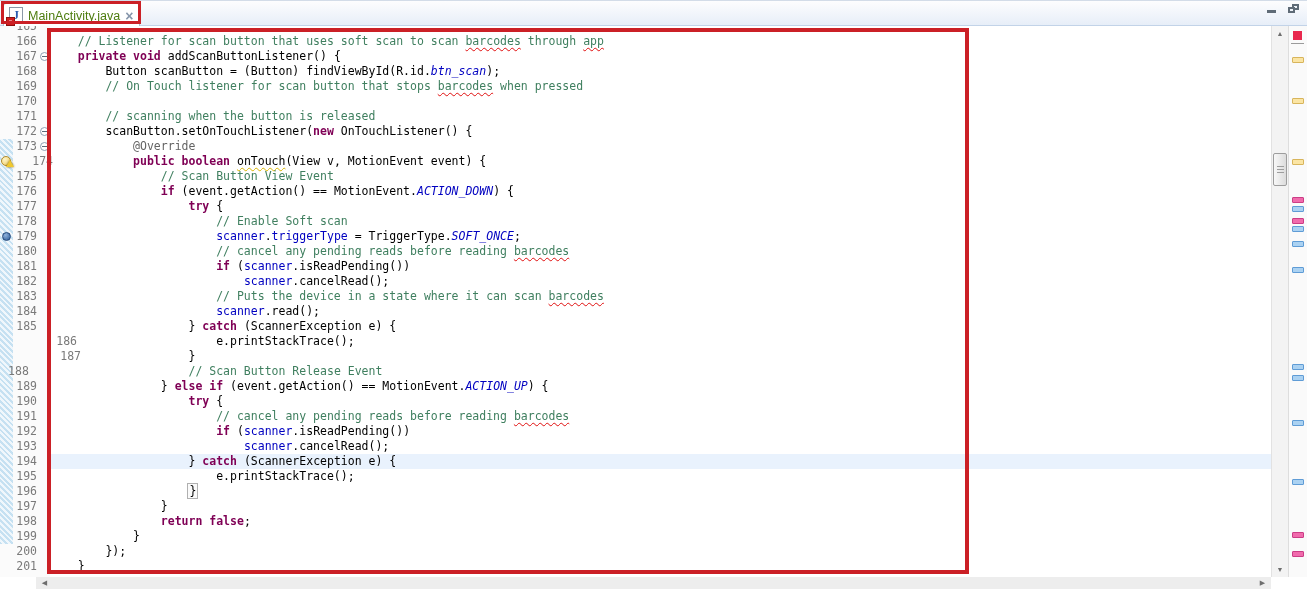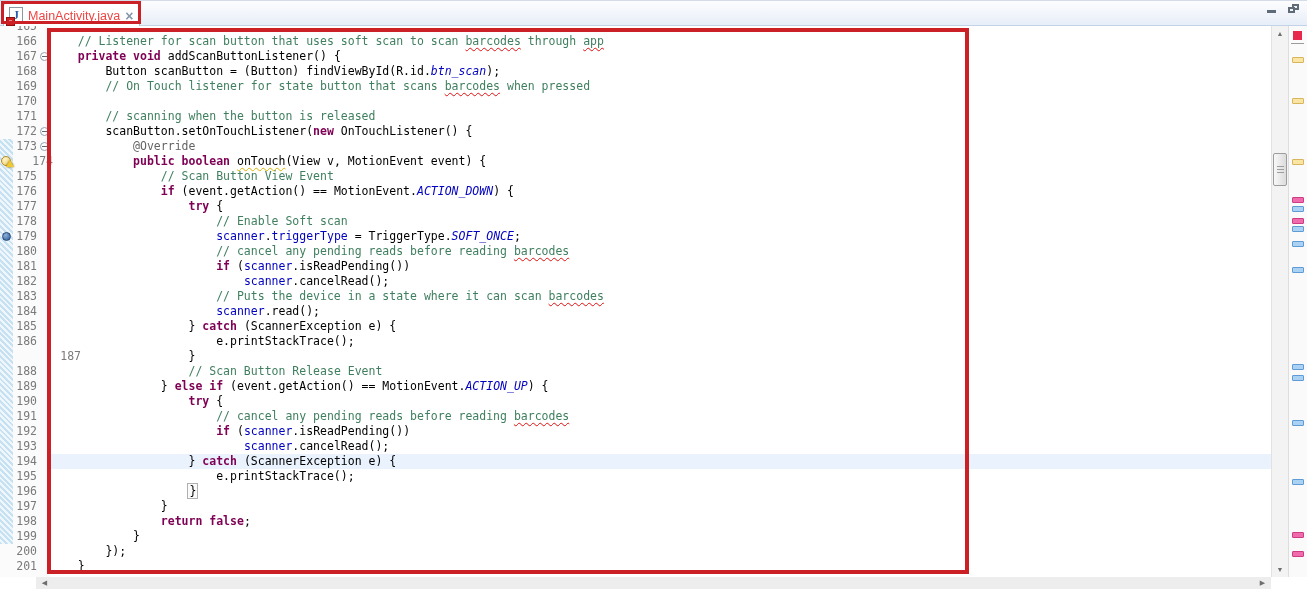--- a/index.html
+++ b/index.html
@@ -6,21 +6,21 @@
   #page{position:relative;width:1307px;height:589px;overflow:hidden;background:#fff;
         font-family:"Liberation Sans",sans-serif;}
 
   
   #tabbar{position:absolute;left:0;top:0;width:1307px;height:26px;
           background:linear-gradient(#fdfdfe,#e7eef8);
           border-top:1px solid #d3dce8;border-bottom:1px solid #c2d3e8;box-sizing:border-box;}
   #tab{position:absolute;left:3px;top:2px;width:137px;height:24px;background:#fff;
        border:1px solid #b3c1d1;border-bottom:none;border-radius:3px 3px 0 0;box-sizing:border-box;
        display:flex;align-items:center;gap:5px;padding:0 6px 0 5px;}
-  #tab .label{font-size:12.5px;color:#ef4444;white-space:nowrap;}
+  #tab .label{font-size:12.5px;color:#4d7c0f;white-space:nowrap;}
   #tab .close{font-size:14px;line-height:14px;color:#8696ab;font-weight:bold;cursor:pointer;}
   
   .jicon{position:relative;width:14px;height:17px;background:#fff;border:1px solid #8b98a8;
          box-sizing:border-box;flex:0 0 14px;}
   .jicon .j{position:absolute;left:3px;top:0px;font-family:"Liberation Serif",serif;
             font-weight:bold;font-size:12px;color:#2a5db0;}
   .jicon .err{position:absolute;left:-4px;bottom:-3px;width:7px;height:7px;background:#cf1d1d;
               border:1px solid #8d0f0f;color:#fff;font-size:6px;line-height:7px;text-align:center;}
   
   #winctl{position:absolute;right:6px;top:3px;display:flex;gap:10px;}
@@ -113,21 +113,21 @@
       <span class="restico" title="Restore"></span>
     </div>
   </div>
 
   <div id="editor">
     <div id="rows">
         <div class="row" style="top: -7px;"></div>
         <div class="row" style="top: 8px;">    <span class="tok-c">// Listener for scan button that uses soft scan to scan </span><span class="tok-sp">barcodes</span><span class="tok-c"> through </span><span class="tok-sp">app</span></div>
         <div class="row" style="top: 23px;">    <span class="tok-k">private void</span><span class="tok-p"> addScanButtonListener() {</span></div>
         <div class="row" style="top: 38px;">        <span class="tok-p">Button scanButton = (Button) findViewById(R.id.</span><span class="tok-sf">btn_scan</span><span class="tok-p">);</span></div>
-        <div class="row" style="top: 53px;">        <span class="tok-c">// On Touch listener for state button that scans </span><span class="tok-sp">barcodes</span><span class="tok-c"> when pressed</span></div>
+        <div class="row" style="top: 53px;">        <span class="tok-c">// On Touch listener for scan button that stops </span><span class="tok-sp">barcodes</span><span class="tok-c"> when pressed</span></div>
         <div class="row" style="top: 83px;">        <span class="tok-c">// scanning when the button is released</span></div>
         <div class="row" style="top: 98px;">        <span class="tok-p">scanButton.setOnTouchListener(</span><span class="tok-k">new</span><span class="tok-p"> OnTouchListener() {</span></div>
         <div class="row" style="top: 113px;">            <span class="tok-a">@Override</span></div>
         <div class="row" style="top: 128px;">            <span class="tok-k">public boolean</span><span class="tok-p"> </span><span class="tok-wu">onTouch</span><span class="tok-p">(View v, MotionEvent event) {</span></div>
         <div class="row" style="top: 143px;">                <span class="tok-c">// Scan Button View Event</span></div>
         <div class="row" style="top: 158px;">                <span class="tok-k">if</span><span class="tok-p"> (event.getAction() == MotionEvent.</span><span class="tok-sf">ACTION_DOWN</span><span class="tok-p">) {</span></div>
         <div class="row" style="top: 173px;">                    <span class="tok-k">try</span><span class="tok-p"> {</span></div>
         <div class="row" style="top: 188px;">                        <span class="tok-c">// Enable Soft scan</span></div>
         <div class="row" style="top: 203px;">                        <span class="tok-f">scanner</span><span class="tok-p">.</span><span class="tok-f">triggerType</span><span class="tok-p"> = TriggerType.</span><span class="tok-sf">SOFT_ONCE</span><span class="tok-p">;</span></div>
         <div class="row" style="top: 218px;">                        <span class="tok-c">// cancel any pending reads before reading </span><span class="tok-sp">barcodes</span></div>
@@ -175,23 +175,23 @@
           <div class="ln" style="top: 173px;">177</div>
           <div class="ln" style="top: 188px;">178</div>
           <div class="ln" style="top: 203px;">179</div>
           <div class="bkpt" style="top: 206px;"></div>
           <div class="ln" style="top: 218px;">180</div>
           <div class="ln" style="top: 233px;">181</div>
           <div class="ln" style="top: 248px;">182</div>
           <div class="ln" style="top: 263px;">183</div>
           <div class="ln" style="top: 278px;">184</div>
           <div class="ln" style="top: 293px;">185</div>
-          <div class="ln" style="top: 308px;">186</div>
+          <div class="ln" style="top: 308px; padding-left: 40px;">186</div>
           <div class="ln" style="top: 323px; margin-left: 44px;">187</div>
-          <div class="ln" style="top: 338px;">188</div>
+          <div class="ln" style="top: 338px; text-align: center;">188</div>
           <div class="ln" style="top: 353px;">189</div>
           <div class="ln" style="top: 368px;">190</div>
           <div class="ln" style="top: 383px;">191</div>
           <div class="ln" style="top: 398px;">192</div>
           <div class="ln" style="top: 413px;">193</div>
           <div class="ln" style="top: 428px;">194</div>
           <div class="ln" style="top: 443px;">195</div>
           <div class="ln" style="top: 458px;">196</div>
           <div class="ln" style="top: 473px;">197</div>
           <div class="ln" style="top: 488px;">198</div>

